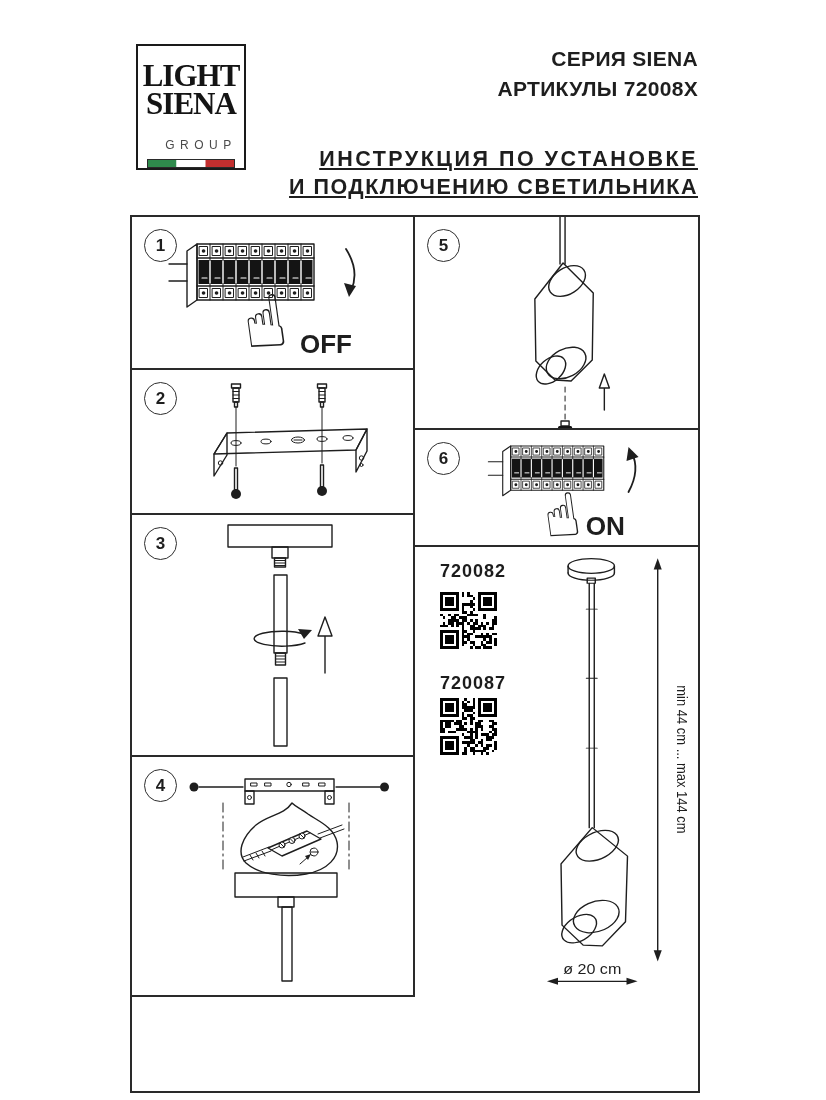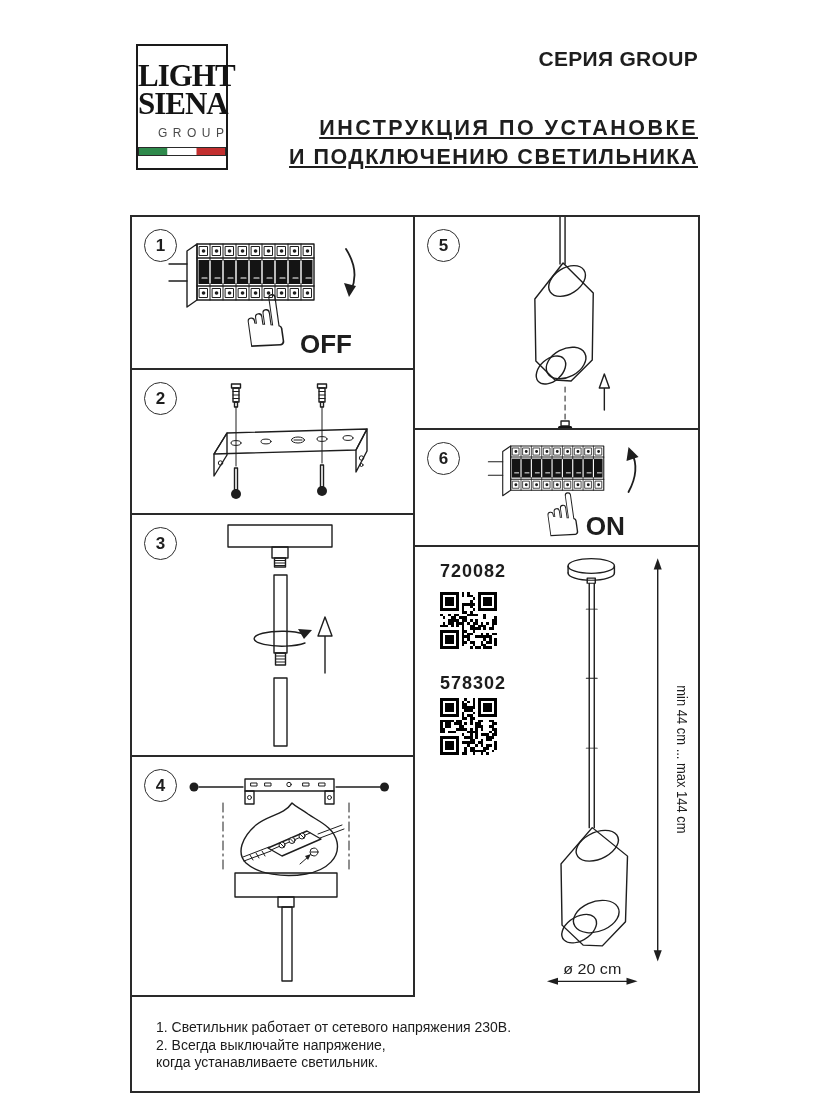--- a/index.html
+++ b/index.html
@@ -1,25 +1,25 @@
 <!DOCTYPE html>
 <html><head>
 <meta charset="utf-8">
 <style>
   html,body{margin:0;padding:0;background:#ffffff;}
   .page{position:relative;width:826px;height:1100px;background:#fff;overflow:hidden;
         font-family:"Liberation Sans",sans-serif;color:#1e1e1e;}
 
   
-  .logo-box{position:absolute;left:136px;top:44px;width:92px;height:126px;
+  .logo-box{position:absolute;left:136px;top:44px;width:110px;height:126px;
             border:2px solid #1a1a1a;box-sizing:border-box;text-align:center;}
   .logo-word{font-family:"Liberation Serif",serif;font-weight:700;font-size:31px;
              line-height:0.9;letter-spacing:-1px;color:#141414;}
   .logo-word.first{margin-top:16px;}
-  .logo-group{margin-top:8px;font-size:12px;letter-spacing:5.5px;color:#4a4a4a;
+  .logo-group{margin-top:20px;font-size:12px;letter-spacing:5.5px;color:#4a4a4a;
               padding-left:20px;}
   .logo-flag{margin:7px auto 0 auto;display:block;}
 
   .head-right{position:absolute;right:128px;top:44px;text-align:right;}
   .series-line{font-size:21px;font-weight:700;line-height:1.45;letter-spacing:0.3px;}
   .main-title{margin-top:40px;font-size:21.5px;font-weight:700;line-height:1.32;text-decoration:underline;}
   .main-title .t1{letter-spacing:2.5px;}
   .main-title .t2{letter-spacing:1.5px;}
 
   
@@ -88,21 +88,22 @@
     <div class="logo-group">GROUP</div>
     <svg class="logo-flag" width="88" height="9">
       <rect x="0.5" y="0.5" width="29" height="8" fill="#2f8a4c"></rect>
       <rect x="29.5" y="0.5" width="29" height="8" fill="#ffffff"></rect>
       <rect x="58.5" y="0.5" width="29" height="8" fill="#c22f2f"></rect>
       <rect x="0.5" y="0.5" width="87" height="8" fill="none" stroke="#2a2a2a"></rect>
     </svg>
   </div>
 
   <div class="head-right">
-    <div class="series-line">СЕРИЯ GROUP</div>
+    <div class="series-line">СЕРИЯ SIENA</div>
+    <div class="series-line">АРТИКУЛЫ 72008X</div>
     <div class="main-title">
       <div class="t1">ИНСТРУКЦИЯ ПО УСТАНОВКЕ</div>
       <div class="t2">И ПОДКЛЮЧЕНИЮ СВЕТИЛЬНИКА</div>
     </div>
   </div>
 
   <div class="grid">
 
     <div class="cell p1">
       <div class="num">1</div>
@@ -236,25 +237,20 @@
             <polygon class="fillink" points="179,97 173,99 176,103"></polygon>
           </g>
 
           <rect x="103" y="116" width="102" height="24"></rect>
           <rect x="146" y="140" width="16" height="10"></rect>
           <rect x="150" y="150" width="10" height="74"></rect>
         </g>
       </svg>
     </div>
 
-    <div class="notes">
-      <div>1. Светильник работает от сетевого напряжения 230В.</div>
-      <div>2. Всегда выключайте напряжение,</div>
-      <div>когда устанавливаете светильник.</div>
-    </div>
 
     <div class="cell p5">
       <div class="num">5</div>
       <svg viewBox="0 0 281 211" preserveAspectRatio="none">
         <g class="ink">
           <path d="M144,0 V47 M149,0 V47"></path>
           <g>
             <polygon points="147,46 177,76 176,143 155,164 139,163 120,144 119,82"></polygon>
             <ellipse cx="151" cy="64" rx="20" ry="13" transform="rotate(-33 151 64)"></ellipse>
             <ellipse cx="150" cy="146" rx="21" ry="14" transform="rotate(-28 150 146)"></ellipse>
@@ -417,21 +413,21 @@
             <rect x="1" y="1" width="5" height="5" fill="#fff"></rect>
             <rect x="2" y="2" width="3" height="3"></rect>
             <rect x="14" y="0" width="7" height="7"></rect>
             <rect x="15" y="1" width="5" height="5" fill="#fff"></rect>
             <rect x="16" y="2" width="3" height="3"></rect>
             <rect x="0" y="14" width="7" height="7"></rect>
             <rect x="1" y="15" width="5" height="5" fill="#fff"></rect>
             <rect x="2" y="16" width="3" height="3"></rect>
           </svg>
         </div>
-      <div class="qr-label" style="left:25px;top:126px">578302</div>
+      <div class="qr-label" style="left:25px;top:126px">720087</div>
       <div class="qr" style="left:25px;top:151px">
           <svg width="57" height="57" viewBox="0 0 21 21" shape-rendering="crispEdges" fill="#000">
             <rect x="9" y="0" width="1" height="1"></rect>
             <rect x="12" y="0" width="1" height="1"></rect>
             <rect x="8" y="1" width="1" height="1"></rect>
             <rect x="10" y="1" width="1" height="1"></rect>
             <rect x="12" y="1" width="1" height="1"></rect>
             <rect x="8" y="2" width="1" height="1"></rect>
             <rect x="9" y="2" width="1" height="1"></rect>
             <rect x="12" y="2" width="1" height="1"></rect>

